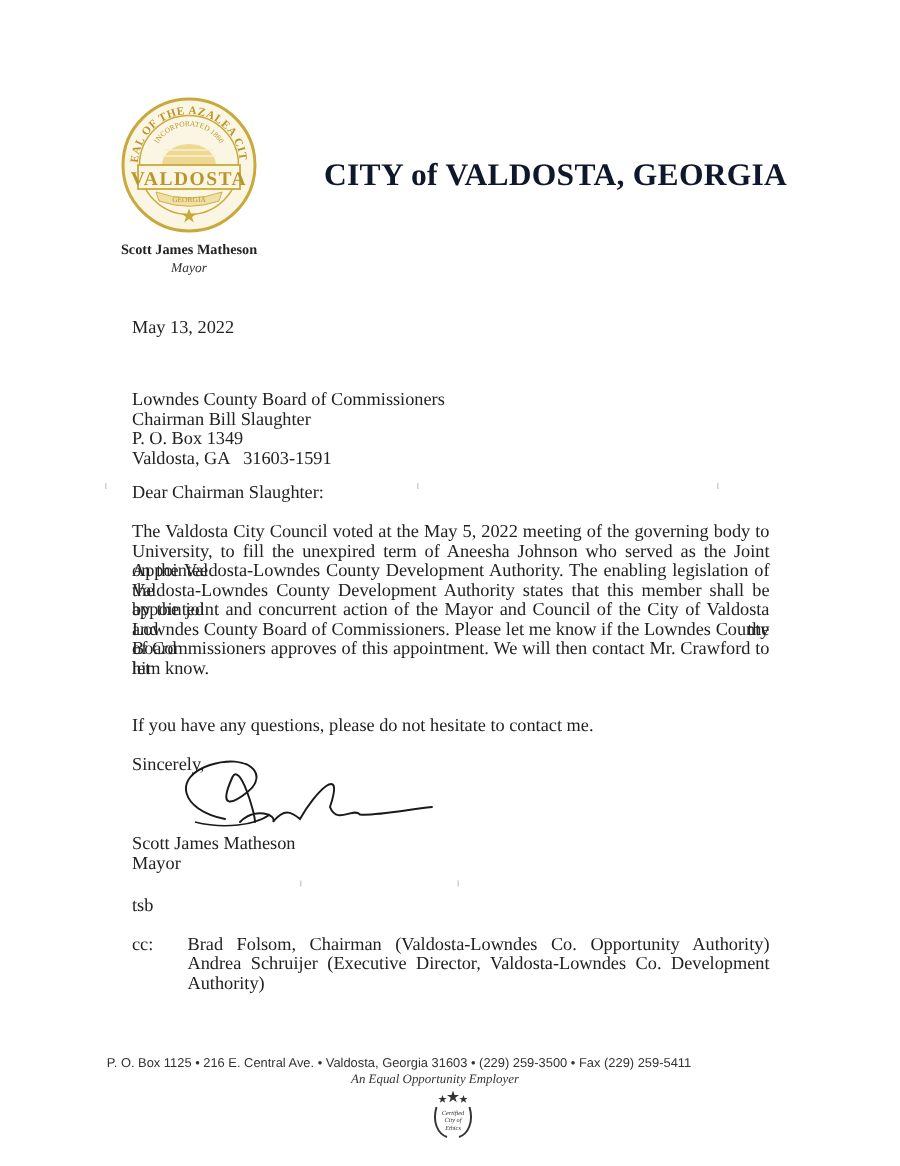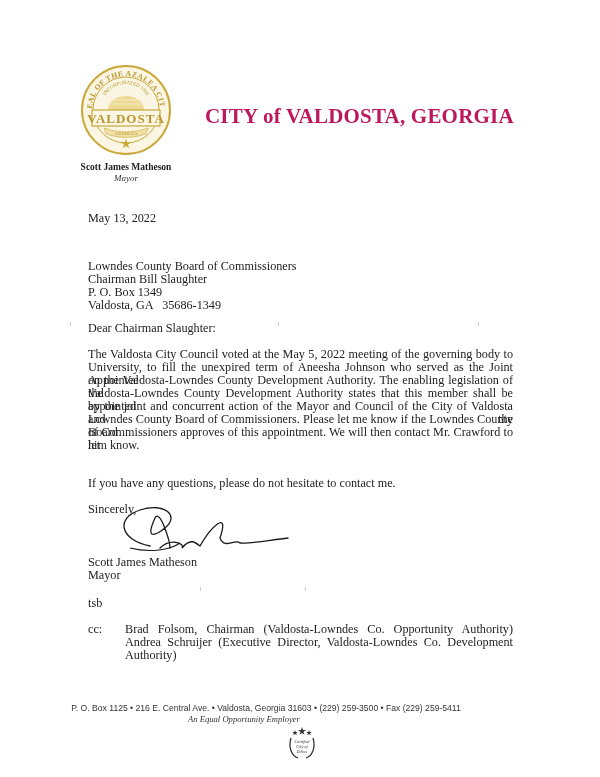--- a/index.html
+++ b/index.html
@@ -2,41 +2,41 @@
 <html><head>
   <meta charset="utf-8">
   <style>
     html, body { margin: 0; padding: 0; background: #ffffff; }
     body { width: 600px; height: 777px; position: relative; overflow: hidden;
            font-family: "Liberation Serif", "DejaVu Serif", serif; color: #1f1f1f; }
     .abs { position: absolute; }
     .seal { left: 80px; top: 64px; width: 92px; height: 92px; }
     .mayor-name { left: 60px; top: 162px; width: 132px; text-align: center; font-size: 9.5px; font-weight: bold; color: #222; }
     .mayor-title { left: 60px; top: 173px; width: 132px; text-align: center; font-size: 9px; font-style: italic; color: #333; }
-    .city-title { left: 205px; top: 104px; font-size: 21px; font-weight: bold; color: #be185d; letter-spacing: 0.2px; white-space: nowrap; }
+    .city-title { left: 216px; top: 104px; font-size: 21px; font-weight: bold; color: #0f172a; letter-spacing: 0.2px; white-space: nowrap; }
     .txt { font-size: 12.2px; line-height: 13px; color: #222; }
     .date { left: 88px; top: 212px; }
     .addr { left: 88px; top: 260px; }
     .addr div { height: 13px; }
     .salutation { left: 88px; top: 322px; text-align: center; }
     .body-para { left: 88px; top: 348px; width: 425px; text-align: justify; }
     .body-para span { display: block; text-align: justify; text-align-last: justify; height: 13px; }
     .body-para span.last { text-align-last: left; }
     .closing-q { left: 88px; top: 477px; }
     .sincerely { left: 88px; top: 503px; }
     .signature { left: 110px; top: 498px; width: 180px; height: 60px; }
     .signer { left: 88px; top: 556px; }
     .signer-title { left: 88px; top: 569px; }
     .initials { left: 88px; top: 597px; text-align: right; }
     .cc-label { left: 88px; top: 623px; }
     .cc-list { left: 125px; top: 623px; width: 388px; }
     .cc-list span { display: block; height: 13px; text-align: justify; text-align-last: justify; }
     .cc-list span.last { text-align-last: left; }
     .footer-addr { left: 0; top: 703px; width: 532px; text-align: center; font-family: "Liberation Sans", sans-serif; font-size: 8.6px; color: #333; }
-    .footer-eoe { left: 0; top: 714px; width: 488px; text-align: center; font-size: 8.6px; font-style: italic; color: #333; }
+    .footer-eoe { left: 0; top: 714px; width: 488px; text-align: center; font-size: 8.6px; font-style: italic; color: #333; padding-left: 46px; }
     .ethics { left: 284px; top: 726px; width: 36px; height: 36px; }
     .scan-dot { position: absolute; width: 1px; height: 4px; background: #cfcfcf; }
   </style>
 </head>
 <body>
 
 <div class="abs seal">
   <svg width="92" height="92" viewBox="0 0 92 92">
     <circle cx="46" cy="46" r="44" fill="#fbf6e3" stroke="#c9a93b" stroke-width="2"></circle>
     <circle cx="46" cy="46" r="33" fill="none" stroke="#c9a93b" stroke-width="1"></circle>
@@ -61,21 +61,21 @@
 <div class="abs mayor-name">Scott James Matheson</div>
 <div class="abs mayor-title">Mayor</div>
 <div class="abs city-title">CITY of VALDOSTA, GEORGIA</div>
 
 <div class="abs txt date">May 13, 2022</div>
 
 <div class="abs txt addr">
   <div>Lowndes County Board of Commissioners</div>
   <div>Chairman Bill Slaughter</div>
   <div>P. O. Box 1349</div>
-  <div style="white-space:pre">Valdosta, GA   35686-1349</div>
+  <div style="white-space:pre">Valdosta, GA   31603-1591</div>
 </div>
 
 <div class="abs txt salutation">Dear Chairman Slaughter:</div>
 
 <div class="abs txt body-para">
   <span>The Valdosta City Council voted at the May 5, 2022 meeting of the governing body to</span>
   <span>University, to fill the unexpired term of Aneesha Johnson who served as the Joint Appointee</span>
   <span>on the Valdosta-Lowndes County Development Authority.  The enabling legislation of the</span>
   <span>Valdosta-Lowndes County Development Authority states that this member shall be appointed</span>
   <span>by the joint and concurrent action of the Mayor and Council of the City of Valdosta and the</span>

